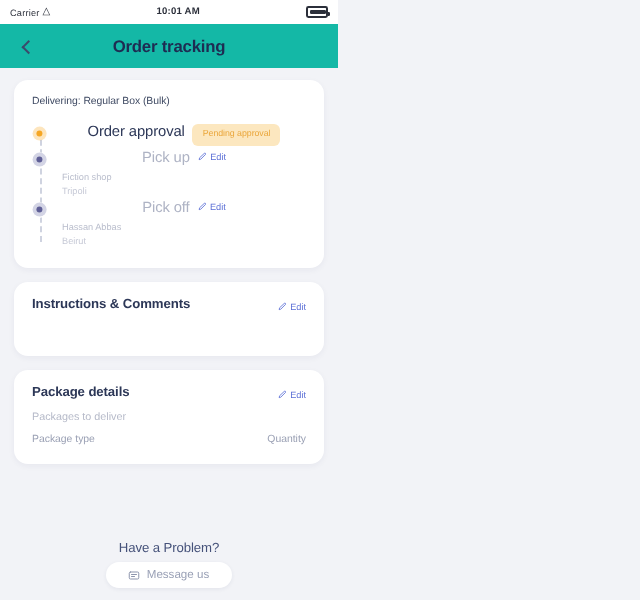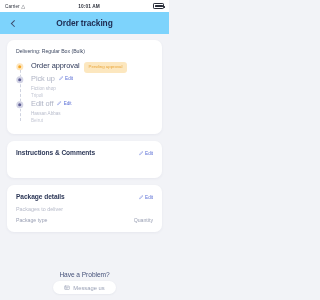--- a/index.html
+++ b/index.html
@@ -57,21 +57,21 @@
     width: 8px;
     background: #2b2f3a;
     border-radius: 0.6px;
     display: block;
   }
 
   
   .navbar {
     height: 22px;
     flex: 0 0 22px;
-    background: #7dd3fc;
+    background: #14b8a6;
     display: flex;
     align-items: center;
     position: relative;
     padding: 0 8px;
   }
   .back-btn {
     width: 12px; height: 12px;
     display: flex; align-items: center; justify-content: center;
     cursor: pointer;
     z-index: 2;
@@ -155,21 +155,21 @@
     border-radius: 50%;
   }
   .dot.amber::before { background: #f7a823; }
   .dot.amber::after  { background: #f5a623; }
   .dot.indigo::before { background: #6d6fa8; }
   .dot.indigo::after  { background: #5f5f96; }
 
   .step-head {
     display: flex;
     align-items: flex-start;
-    justify-content: flex-start;
+    justify-content: center;
     gap: 4px;
   }
   .step-title {
     font-size: 7.4px;
     color: #2c3757;
     letter-spacing: -0.05px;
     line-height: 1.1;
   }
   .step-title.muted { color: #aeb3c4; }
 
@@ -316,21 +316,21 @@
           </div>
           <div class="step-sub">
             <div>Fiction shop</div>
             <div class="l2">Tripoli</div>
           </div>
         </div>
 
         <div class="step">
           <span class="dot indigo"></span>
           <div class="step-head">
-            <div class="step-title muted">Edit off</div>
+            <div class="step-title muted">Pick off</div>
             <div class="edit-btn">
               <svg class="pencil" viewBox="0 0 24 24" fill="none" stroke="#5b6fd6" stroke-width="2.2" stroke-linecap="round" stroke-linejoin="round">
                 <path d="M16.5 3.5a2.1 2.1 0 1 1 3 3L7 19l-4 1 1-4z"></path>
               </svg>
               <span>Edit</span>
             </div>
           </div>
           <div class="step-sub">
             <div>Hassan Abbas</div>
             <div class="l2">Beirut</div>

